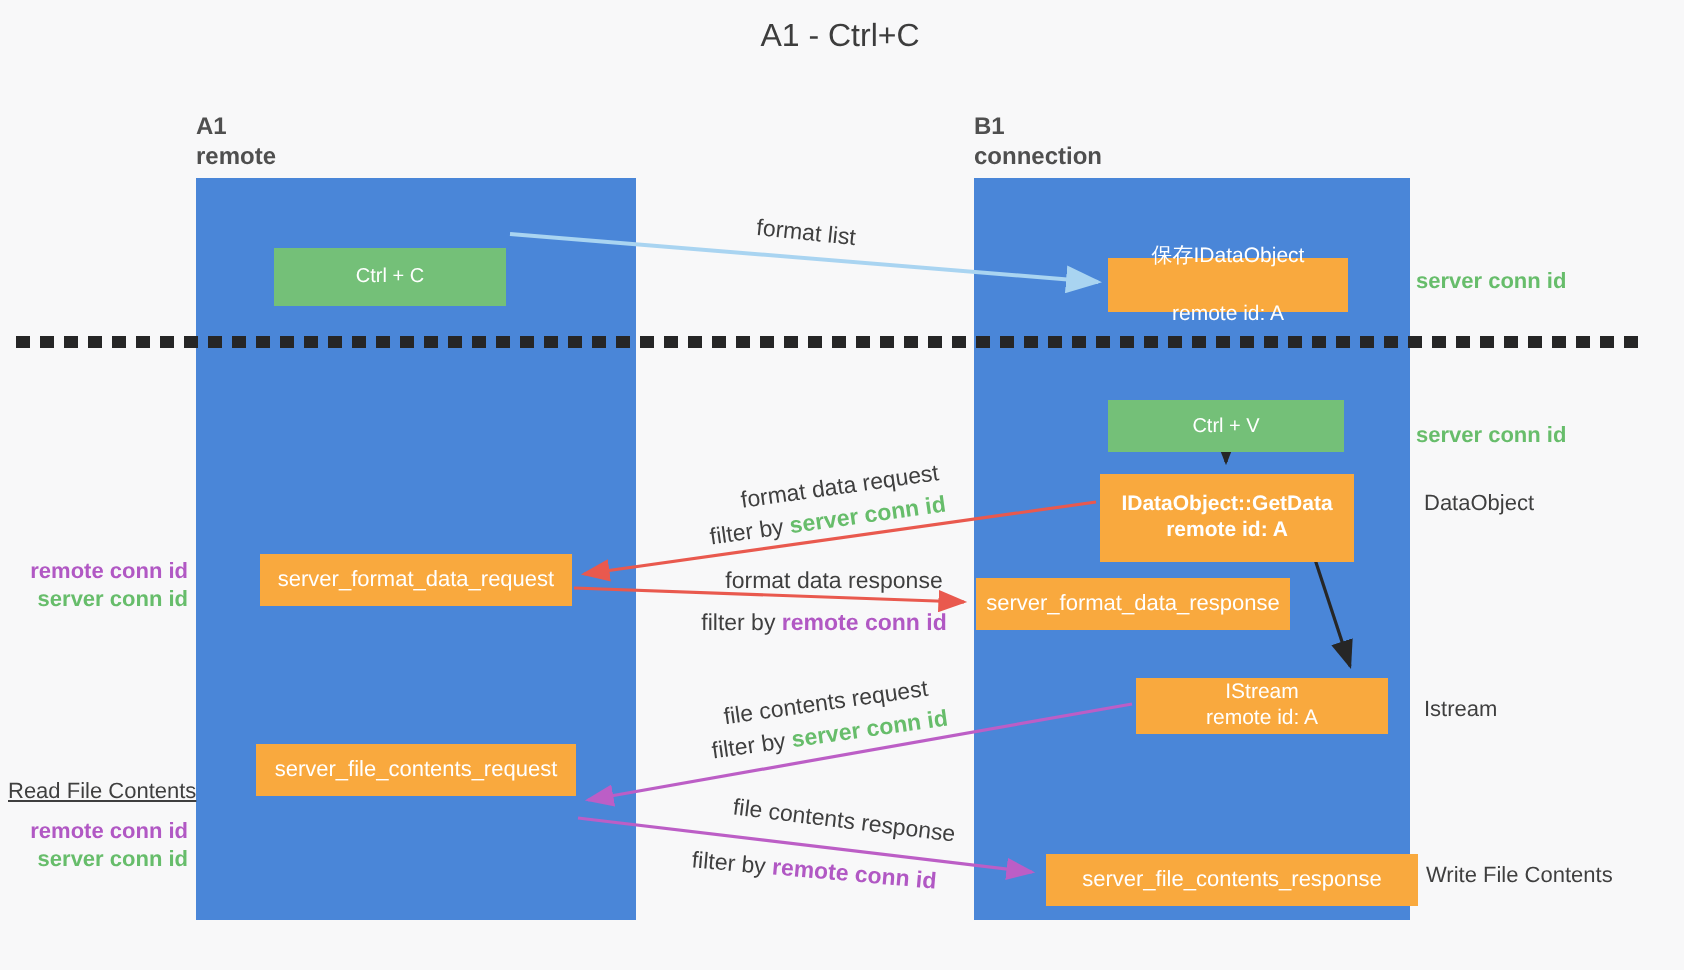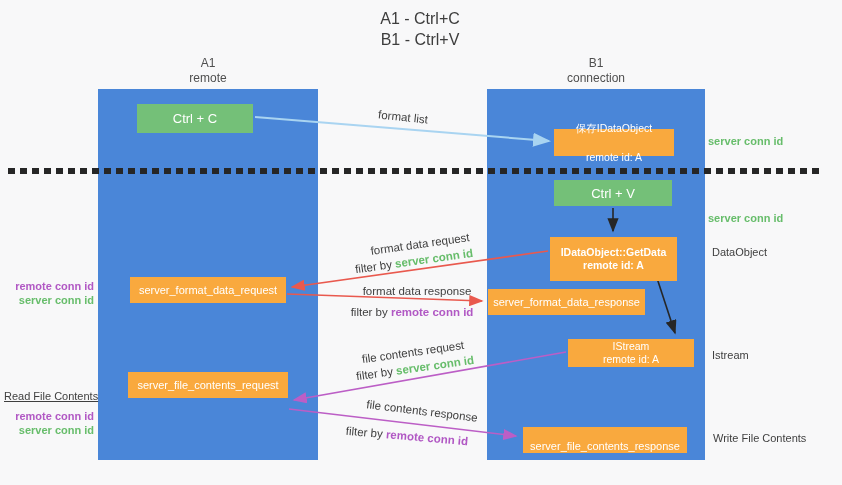--- a/index.html
+++ b/index.html
@@ -14,42 +14,43 @@
     overflow:hidden;
   }
   .abs{position:absolute;}
   .title{
     left:320px;top:8px;width:200px;
     text-align:center;
     font-size:16px;color:var(--text-dark);
     line-height:21px;
   }
   .col-header{
-    text-align:center;
+    text-align:left;
     font-size:12px;color:#4f4f4f;
     line-height:15px;
     z-index:2;
+    font-weight:bold;
   }
   .column{
     background:var(--column-blue);
     z-index:1;
   }
   .divider{
     left:8px;top:168px;width:816px;height:6px;
     background:repeating-linear-gradient(to right, var(--arrow-black) 0 7px, transparent 7px 12px);
     z-index:3;
   }
   .node{
     z-index:5;
     color:#ffffff;
     text-align:center;
     display:flex;flex-direction:column;justify-content:center;
     font-size:11px;line-height:13px;
   }
-  .node.green{background:var(--button-green);font-size:13px;}
+  .node.green{background:var(--button-green);font-size:10px;margin-top:20px;}
   .node.orange{background:var(--box-orange);}
   .side-label{
     font-size:11px;font-weight:bold;line-height:14px;
     white-space:nowrap;z-index:2;
   }
   .side-label.purple{color:var(--label-purple);}
   .side-label.green{color:var(--label-green);}
   .gray-label{
     font-size:11px;color:#3f3f3f;white-space:nowrap;z-index:2;
   }
@@ -64,21 +65,20 @@
     pointer-events:none;
   }
 </style>
 </head>
 <body>
 
 <div class="stage">
 
   <div class="abs title">
     <div>A1 - Ctrl+C</div>
-    <div>B1 - Ctrl+V</div>
   </div>
 
   <div class="abs col-header" style="left:98px;top:56px;width:220px;">
     <div>A1</div>
     <div>remote</div>
   </div>
   <div class="abs col-header" style="left:487px;top:56px;width:218px;">
     <div>B1</div>
     <div>connection</div>
   </div>
@@ -140,21 +140,21 @@
 
   <div class="abs node orange" style="left:568px;top:339px;width:126px;height:28px;font-size:10.5px;">
     <span>IStream</span>
     <span>remote id: A</span>
   </div>
 
   <div class="abs node orange" style="left:128px;top:372px;width:160px;height:26px;">
     <span>server_file_contents_request</span>
   </div>
 
-  <div class="abs node orange" style="left:523px;top:427px;width:164px;height:26px;justify-content:flex-end;">
+  <div class="abs node orange" style="left:523px;top:427px;width:186px;height:26px;">
     <span>server_file_contents_response</span>
   </div>
 
   <div class="abs side-label purple" style="left:0;top:279px;width:94px;text-align:right;">remote conn id</div>
   <div class="abs side-label green" style="left:0;top:293px;width:94px;text-align:right;">server conn id</div>
 
   <div class="abs gray-label" style="left:4px;top:390px;text-decoration:underline;">Read File Contents</div>
   <div class="abs side-label purple" style="left:0;top:409px;width:94px;text-align:right;">remote conn id</div>
   <div class="abs side-label green" style="left:0;top:423px;width:94px;text-align:right;">server conn id</div>
 

